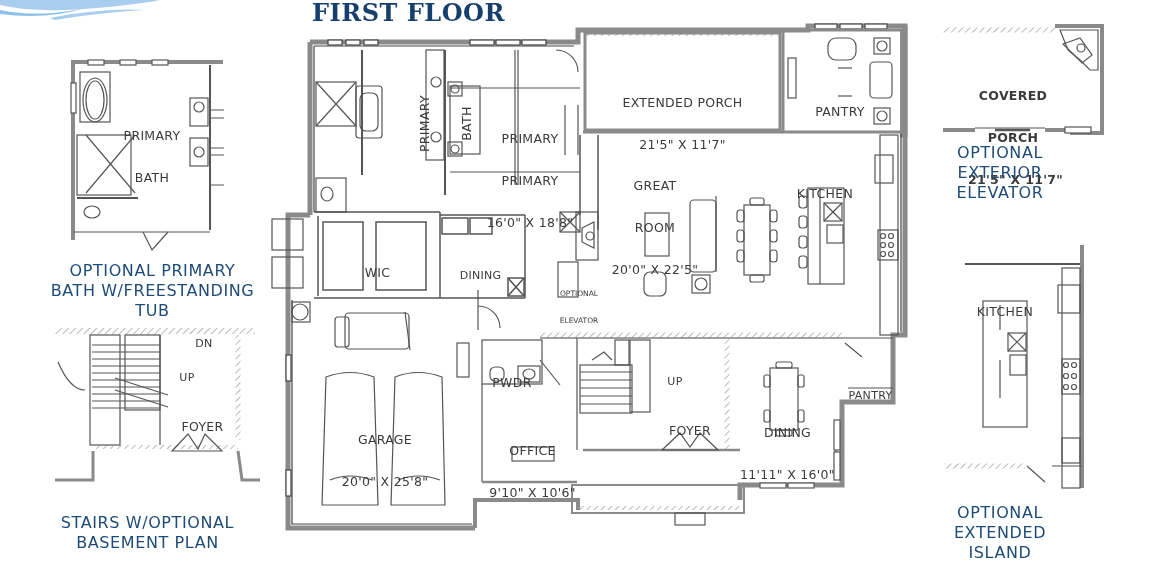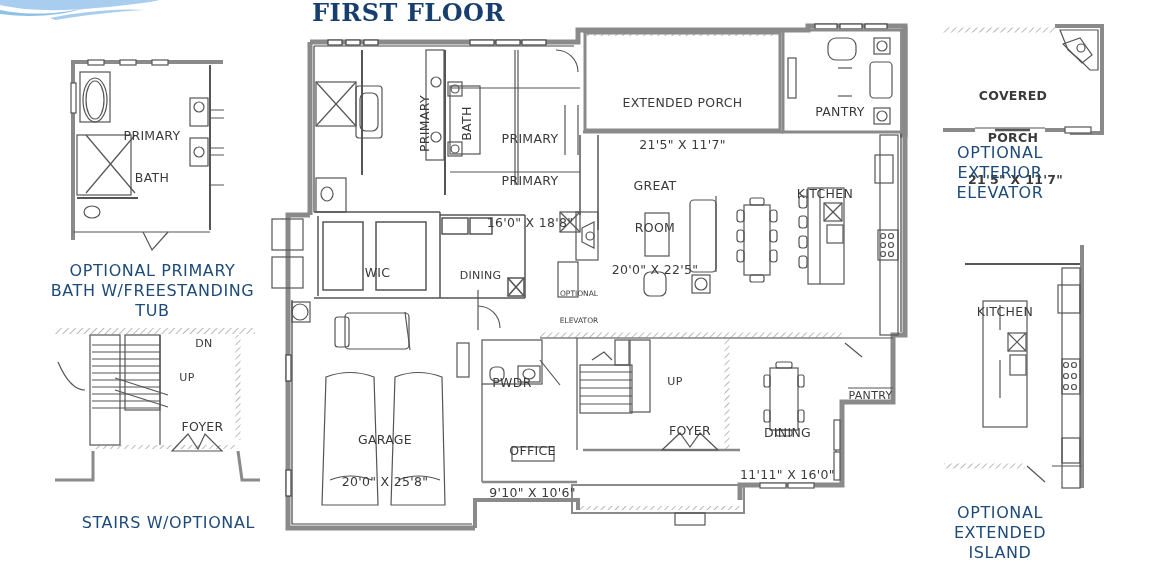--- a/index.html
+++ b/index.html
@@ -407,22 +407,23 @@
 
 <div class="lbl small" style="left:192px; top:314px; width:24px;">
   <span class="sub">DN</span>
 </div>
 <div class="lbl small" style="left:176px; top:348px; width:22px;">
   <span class="sub">UP</span>
 </div>
 <div class="lbl" style="left:175px; top:392px; width:55px;">
   <span class="sub">FOYER</span>
 </div>
-<div class="cap" style="left:40px; top:513px; width:215px;text-align:right;">
+<div class="cap" style="left:40px; top:513px; width:215px;">
   <span>STAIRS W/OPTIONAL</span>
+  <span>BASEMENT PLAN</span>
 </div>
 
 <div class="lbl" style="left:968px; top:61px; width:90px;font-weight:bold;">
   <span class="sub">COVERED</span>
   <span class="sub">PORCH</span>
   <span class="sub">21'5" X 11'7"</span>
 </div>
 <div class="cap" style="left:950px; top:143px; width:100px;">
   <span>OPTIONAL</span>
   <span>EXTERIOR</span>

